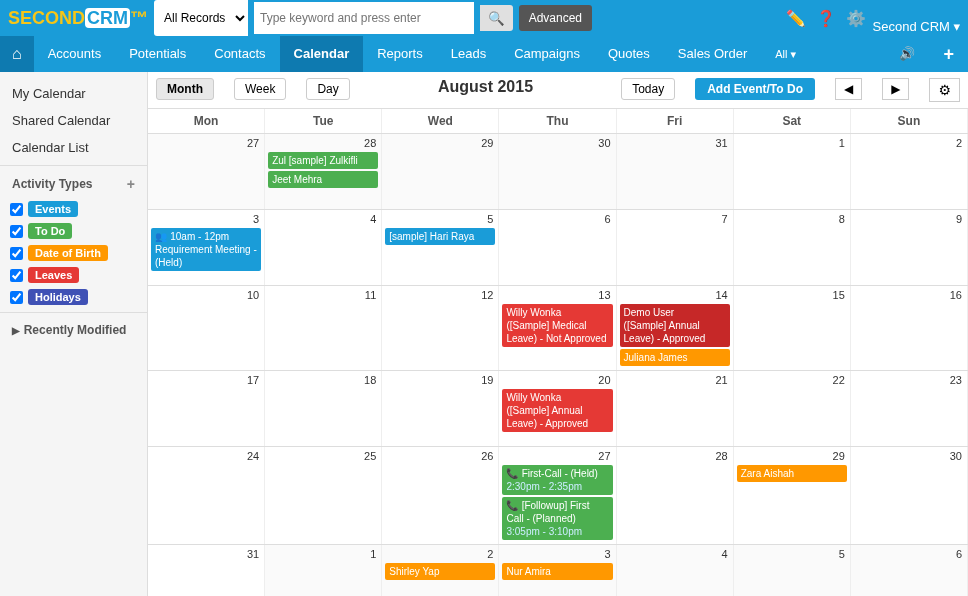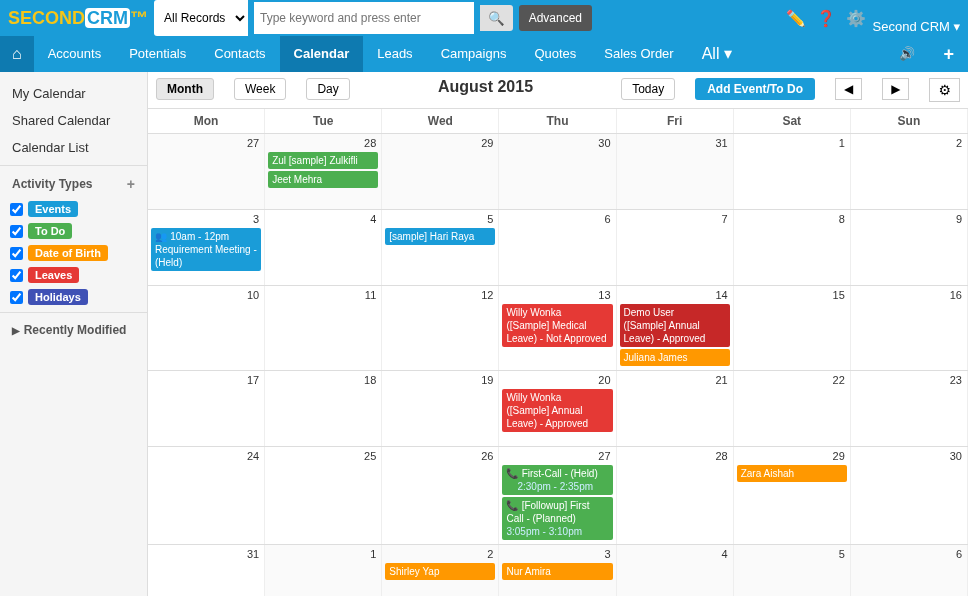--- a/index.html
+++ b/index.html
@@ -69,21 +69,21 @@
       line-height: 36px;
       color: white;
       font-size: 13px;
       cursor: pointer;
       display: flex;
       align-items: center;
       gap: 3px;
     }
     .nav-item.active { background: #0e7ab0; font-weight: bold; }
     .nav-home { background: #0e7ab0; font-size: 16px; padding: 0 12px; }
-    .nav-more { font-size: 16px; }
+    .nav-more { font-size: 11px; }
 
     
     #main-layout { display: flex; height: calc(596px - 72px); }
 
     
     #sidebar {
       width: 148px;
       background: #f5f5f5;
       border-right: 1px solid #ddd;
       padding: 8px 0;
@@ -265,20 +265,21 @@
   </div>
   <div class="topbar-user">Second CRM ▾</div>
 </div>
 
 <div id="navbar">
   <div class="nav-item nav-home">⌂</div>
   <div class="nav-item">Accounts</div>
   <div class="nav-item">Potentials</div>
   <div class="nav-item">Contacts</div>
   <div class="nav-item active">Calendar</div>
+  <div class="nav-item">Reports</div>
   <div class="nav-item">Leads</div>
   <div class="nav-item">Campaigns</div>
   <div class="nav-item">Quotes</div>
   <div class="nav-item">Sales Order</div>
   <div class="nav-item nav-more">All ▾</div>
   <div class="topbar-spacer"></div>
   <div class="nav-item">🔊</div>
   <div class="nav-item" style="font-size:18px; font-weight:bold;">+</div>
 </div>
 
@@ -457,21 +458,21 @@
           <div class="cal-date">24</div>
         </div>
         <div class="cal-cell">
           <div class="cal-date">25</div>
         </div>
         <div class="cal-cell">
           <div class="cal-date">26</div>
         </div>
         <div class="cal-cell">
           <div class="cal-date">27</div>
-          <div class="cal-event ev-green">📞 First-Call - (Held) <span style="color:#cef;margin-left:11px;">2:30pm - 2:35pm</span></div>
+          <div class="cal-event ev-green">📞 First-Call - (Held) <span style="color:#cef;">2:30pm - 2:35pm</span></div>
           <div class="cal-event ev-green">📞 [Followup] First Call - (Planned) <span style="color:#cef;">3:05pm - 3:10pm</span></div>
         </div>
         <div class="cal-cell">
           <div class="cal-date">28</div>
         </div>
         <div class="cal-cell">
           <div class="cal-date">29</div>
           <div class="cal-event ev-orange">Zara Aishah</div>
         </div>
         <div class="cal-cell">

